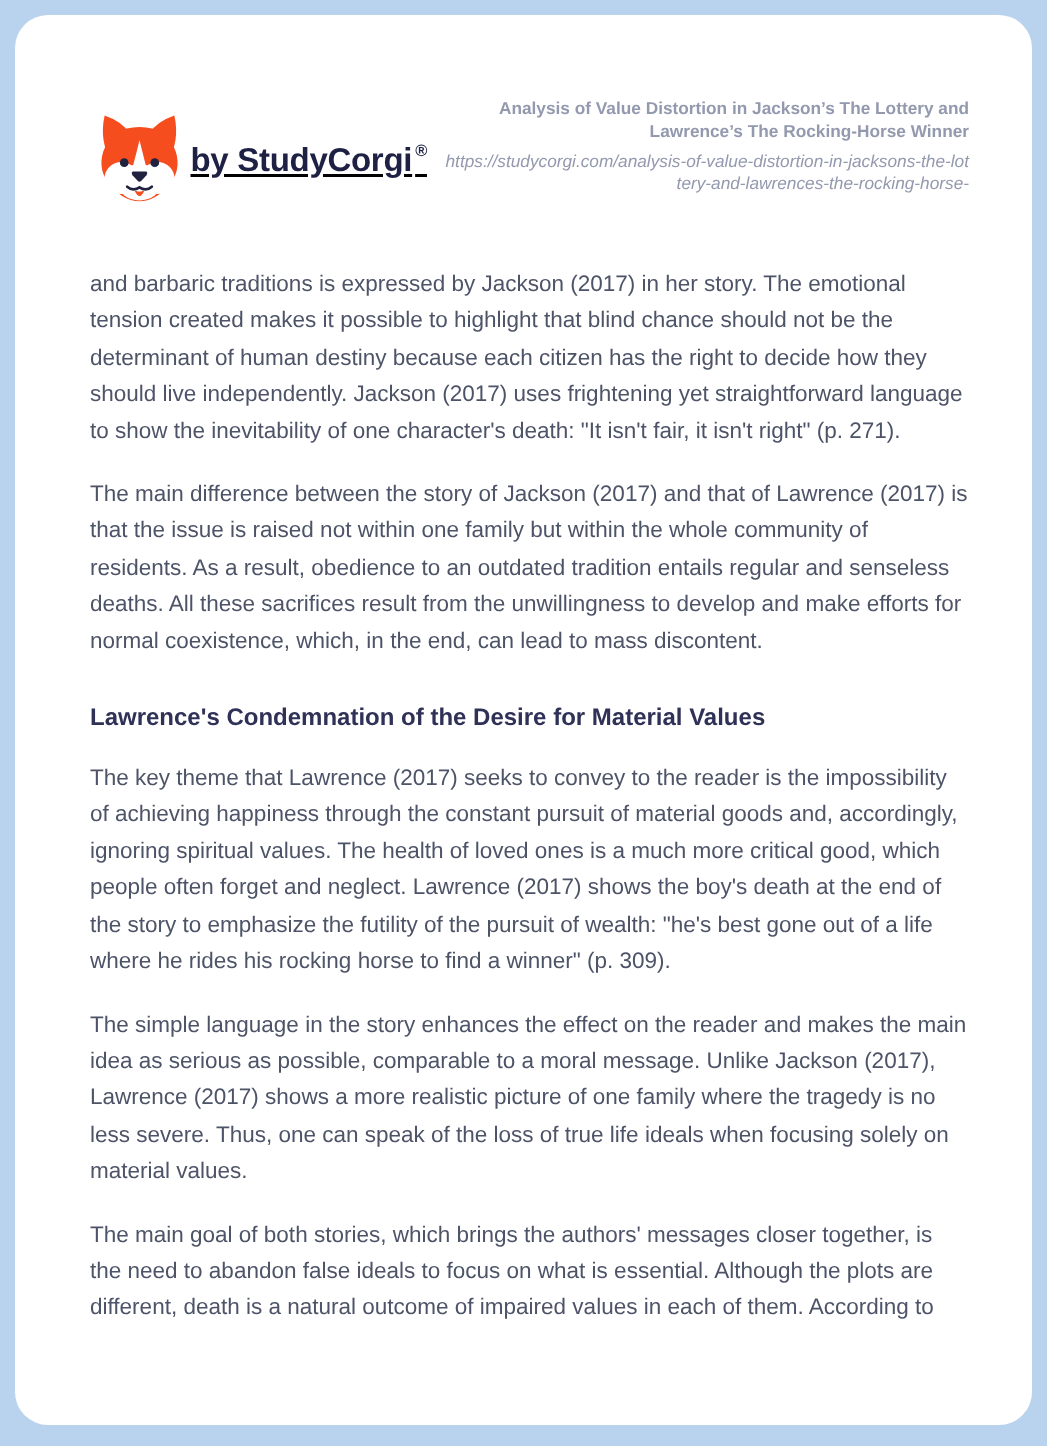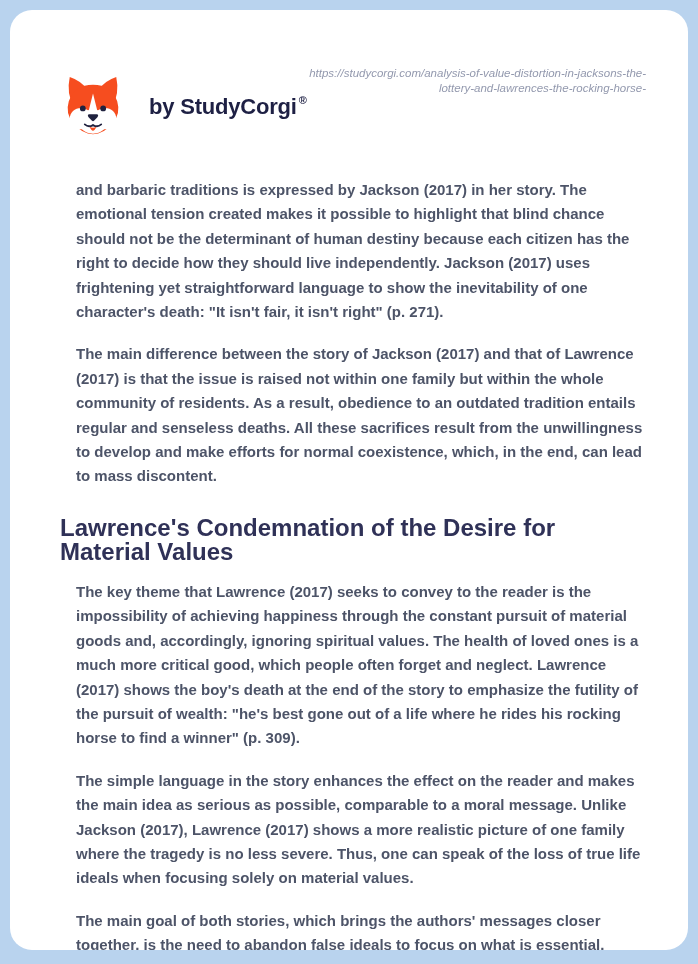--- a/index.html
+++ b/index.html
@@ -24,23 +24,24 @@
     overflow: hidden;
   }
   .doc-header {
     display: flex;
     justify-content: space-between;
     align-items: flex-start;
   }
   .brand {
     display: flex;
     align-items: center;
-    gap: 23px;
+    gap: 1px;
     margin-top: 14px;
     flex: 0 0 auto;
+    text-decoration: underline;
   }
   .brand svg {
     width: 66px;
     height: 62px;
     display: block;
   }
   .brand-text {
     font-size: 22px;
     font-weight: bold;
     color: #1e2044;
@@ -71,25 +72,24 @@
     word-break: break-all;
     font-style: italic;
   }
   article {
     margin-top: 40px;
     color: #4d5468;
     font-size: 15px;
     line-height: 24.4px;
   }
   article p {
-    margin: 0 0 18px 16px;
-    font-weight: bold;
+    margin: 0 0 18px 0;
   }
   article h2 {
-    font-size: 24px;
+    font-size: 16px;
     font-weight: bold;
     color: #2f3157;
     margin: 27px 0 16px 0;
     line-height: 24px;
   }
 </style>
 </head>
 <body>
 
 <div class="card">
@@ -115,27 +115,28 @@
         <path d="M29.5 39.5 L38.5 39.5 Q40 40 38.8 42.2 L35.3 46 Q34 47.2 32.7 46 L29.2 42.2 Q28 40 29.5 39.5 Z" fill="#20223f"></path>
 
         <path d="M25.5 50 Q29.5 53.5 34 50.5 Q38.5 53.5 42.5 50" fill="none" stroke="#20223f" stroke-width="1.8" stroke-linecap="round"></path>
 
         <path d="M30.5 52.5 Q34 60.5 37.5 52.5 Q34 54.5 30.5 52.5 Z" fill="#f64d1f"></path>
       </svg>
       <div class="brand-text"><span>by StudyCorgi</span><sup>®</sup></div>
     </div>
 
     <div class="meta">
+      <div class="meta-title">Analysis of Value Distortion in Jackson’s The Lottery and Lawrence’s The Rocking-Horse Winner</div>
       <div class="meta-url">https://studycorgi.com/analysis-of-value-distortion-in-jacksons-the-lottery-and-lawrences-the-rocking-horse-</div>
     </div>
 
   </header>
 
   <article>
     <p>and barbaric traditions is expressed by Jackson (2017) in her story. The emotional tension created makes it possible to highlight that blind chance should not be the determinant of human destiny because each citizen has the right to decide how they should live independently. Jackson (2017) uses frightening yet straightforward language to show the inevitability of one character's death: "It isn't fair, it isn't right" (p. 271).</p>
     <p>The main difference between the story of Jackson (2017) and that of Lawrence (2017) is that the issue is raised not within one family but within the whole community of residents. As a result, obedience to an outdated tradition entails regular and senseless deaths. All these sacrifices result from the unwillingness to develop and make efforts for normal coexistence, which, in the end, can lead to mass discontent.</p>
     <h2>Lawrence's Condemnation of the Desire for Material Values</h2>
     <p>The key theme that Lawrence (2017) seeks to convey to the reader is the impossibility of achieving happiness through the constant pursuit of material goods and, accordingly, ignoring spiritual values. The health of loved ones is a much more critical good, which people often forget and neglect. Lawrence (2017) shows the boy's death at the end of the story to emphasize the futility of the pursuit of wealth: "he's best gone out of a life where he rides his rocking horse to find a winner" (p. 309).</p>
     <p>The simple language in the story enhances the effect on the reader and makes the main idea as serious as possible, comparable to a moral message. Unlike Jackson (2017), Lawrence (2017) shows a more realistic picture of one family where the tragedy is no less severe. Thus, one can speak of the loss of true life ideals when focusing solely on material values.</p>
-    <p>The main goal of both stories, which brings the authors' messages closer together, is the need to abandon false ideals to focus on what is essential. Although the plots are realistic, death is a natural outcome of impaired values in each of them. According to</p>
+    <p>The main goal of both stories, which brings the authors' messages closer together, is the need to abandon false ideals to focus on what is essential. Although the plots are different, death is a natural outcome of impaired values in each of them. According to</p>
   </article>
 
 </div>
 
 </body></html>

